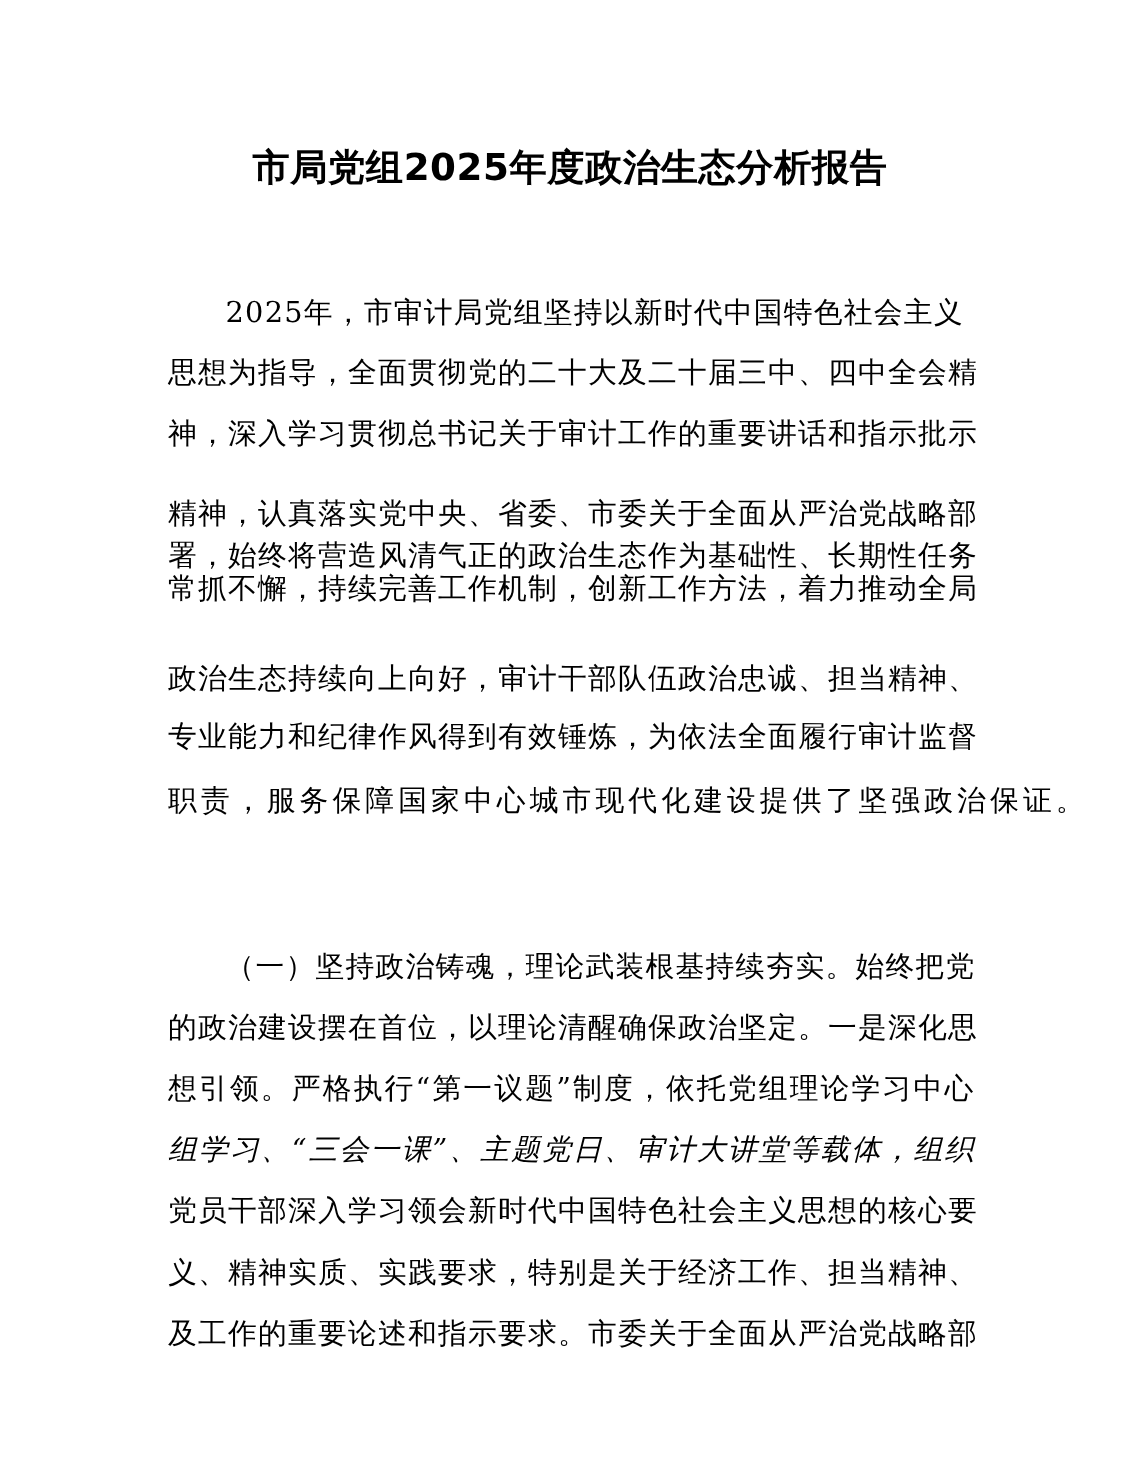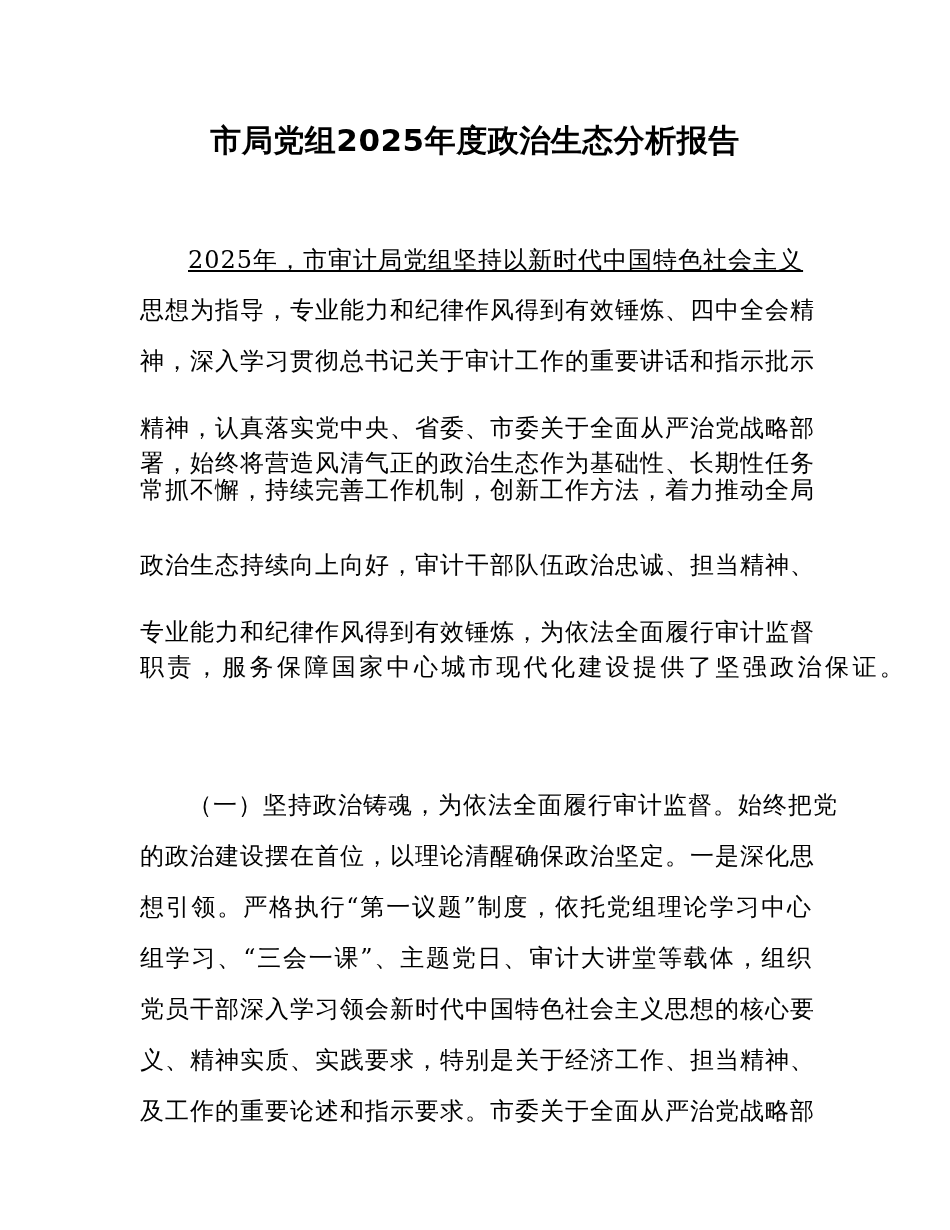--- a/index.html
+++ b/index.html
@@ -68,35 +68,35 @@
   }
 </style>
 </head>
 <body>
 
 <div class="page">
 
   <div class="title">市局党组2025年度政治生态分析报告</div>
 
   <div>
-    <div class="line indent" style="top:240px;text-decoration:underline;">2025年，市审计局党组坚持以新时代中国特色社会主义</div>
-    <div class="line" style="top:290px;">思想为指导，专业能力和纪律作风得到有效锤炼、四中全会精</div>
+    <div class="line indent" style="top:240px;">2025年，市审计局党组坚持以新时代中国特色社会主义</div>
+    <div class="line" style="top:290px;">思想为指导，全面贯彻党的二十大及二十届三中、四中全会精</div>
     <div class="line" style="top:341px;">神，深入学习贯彻总书记关于审计工作的重要讲话和指示批示</div>
     <div class="line" style="top:408px;">精神，认真落实党中央、省委、市委关于全面从严治党战略部</div>
     <div class="line" style="top:443px;">署，始终将营造风清气正的政治生态作为基础性、长期性任务</div>
     <div class="line" style="top:470px;">常抓不懈，持续完善工作机制，创新工作方法，着力推动全局</div>
     <div class="line" style="top:545px;">政治生态持续向上向好，审计干部队伍政治忠诚、担当精神、</div>
-    <div class="line" style="top:612px;">专业能力和纪律作风得到有效锤炼，为依法全面履行审计监督</div>
+    <div class="line" style="top:594px;">专业能力和纪律作风得到有效锤炼，为依法全面履行审计监督</div>
     <div class="line last" style="top:647px;">职责，服务保障国家中心城市现代化建设提供了坚强政治保证。</div>
   </div>
 
 
   <div>
-    <div class="line indent" style="top:785px;">（一）坚持政治铸魂，为依法全面履行审计监督。始终把党</div>
+    <div class="line indent" style="top:785px;">（一）坚持政治铸魂，理论武装根基持续夯实。始终把党</div>
     <div class="line" style="top:836px;">的政治建设摆在首位，以理论清醒确保政治坚定。一是深化思</div>
     <div class="line" style="top:887px;">想引领。严格执行“第一议题”制度，依托党组理论学习中心</div>
-    <div class="line" style="top:938px;">组学习、“三会一课”、主题党日、审计大讲堂等载体，组织</div>
+    <div class="line" style="top:938px;font-style:italic;">组学习、“三会一课”、主题党日、审计大讲堂等载体，组织</div>
     <div class="line" style="top:989px;">党员干部深入学习领会新时代中国特色社会主义思想的核心要</div>
     <div class="line" style="top:1040px;">义、精神实质、实践要求，特别是关于经济工作、担当精神、</div>
     <div class="line" style="top:1091px;">及工作的重要论述和指示要求。市委关于全面从严治党战略部</div>
   </div>
 
 </div>
 
 </body></html>

